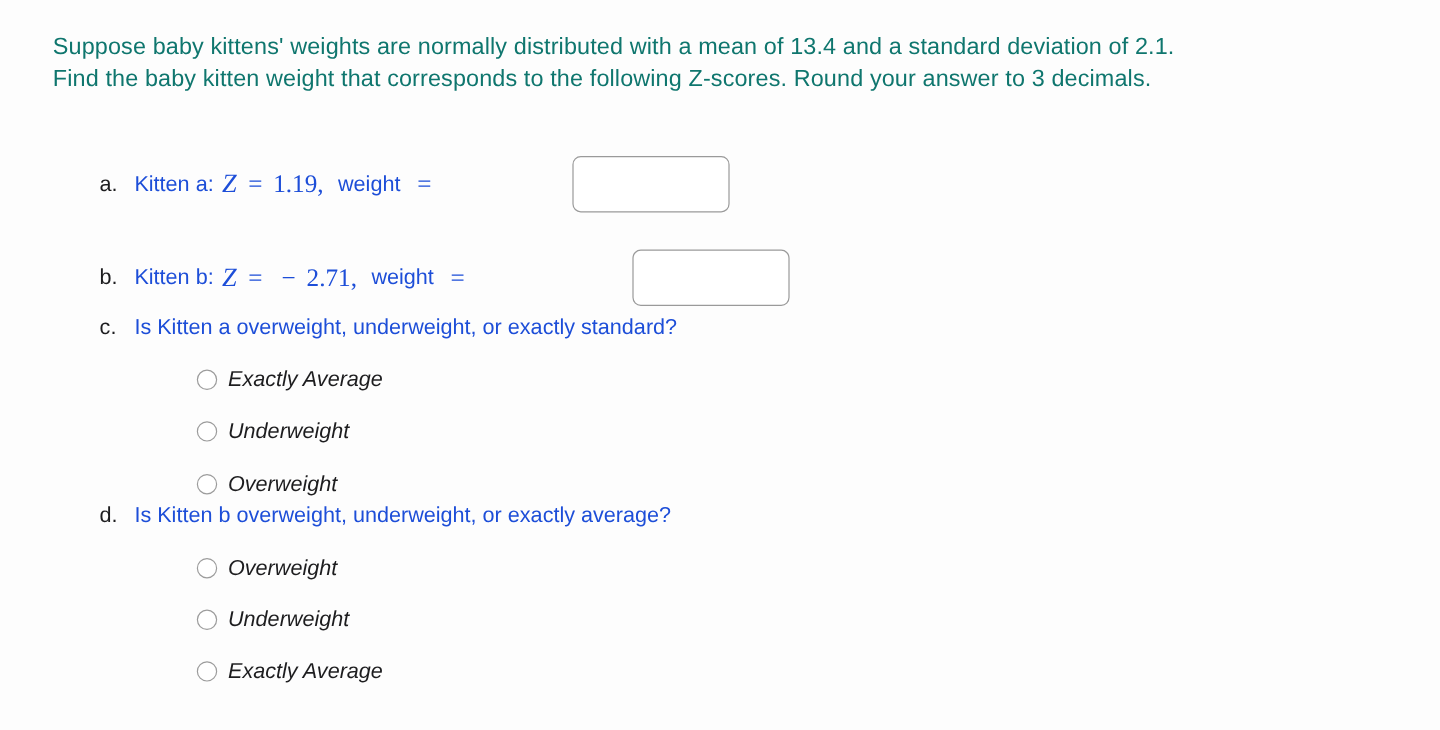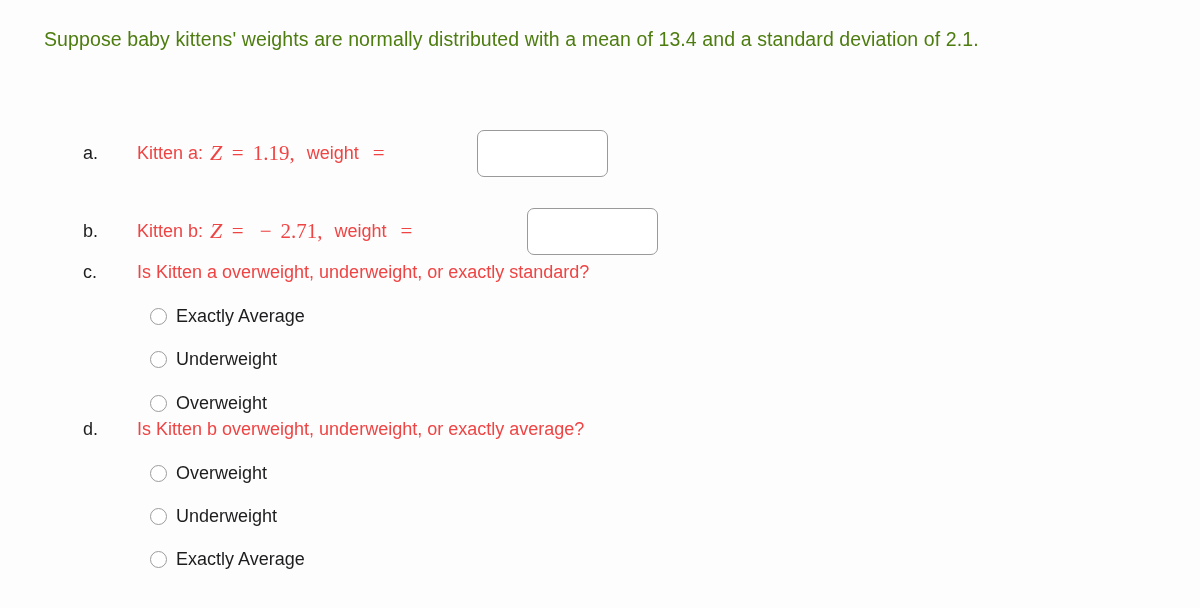--- a/index.html
+++ b/index.html
@@ -17,21 +17,21 @@
   }
 
   
   .prompt {
     position: absolute;
     left: 44px;
     top: 26px;
     width: 1136px;
     font-size: 19.5px;
     line-height: 27px;
-    color: #4d7c0f;
+    color: #0f766e;
     letter-spacing: 0.1px;
   }
   .prompt-line { display: block; white-space: nowrap; }
 
   
   .qlist {
     position: absolute;
     left: 0;
     top: 0;
     width: 1200px;
@@ -43,24 +43,24 @@
   }
   .marker {
     position: absolute;
     left: 83px;
     font-size: 18px;
     line-height: 24px;
     color: #1d1d1f;
   }
   .qbody {
     position: absolute;
-    left: 137px;
+    left: 112px;
     font-size: 18px;
     line-height: 24px;
-    color: #ef4444;
+    color: #1d4ed8;
     white-space: nowrap;
   }
 
   
   .mathvar {
     font-family: "Liberation Serif", "DejaVu Serif", serif;
     font-style: italic;
     font-size: 22px;
     line-height: 22px;
     vertical-align: -1px;
@@ -96,24 +96,25 @@
     font-family: "Liberation Sans", sans-serif;
     font-size: 17px;
     color: #1d1d1f;
     padding: 0 9px;
   }
   .answer-box::placeholder { color: #bdbdbd; }
 
   
   .option {
     position: absolute;
-    left: 150px;
+    left: 164px;
     display: flex;
     align-items: center;
     height: 26px;
+    font-style: italic;
   }
   .radio-circle {
     width: 17px;
     height: 17px;
     border: 1.7px solid #9c9c9c;
     border-radius: 50%;
     background: #ffffff;
     box-sizing: border-box;
     flex: 0 0 auto;
   }
@@ -123,20 +124,21 @@
     line-height: 22px;
     color: #1d1d1f;
     white-space: nowrap;
   }
 </style>
 </head>
 <body>
 
 <div class="prompt">
   <span class="prompt-line">Suppose baby kittens' weights are normally distributed with a mean of 13.4 and a standard deviation of 2.1.</span>
+  <span class="prompt-line">Find the baby kitten weight that corresponds to the following Z-scores. Round your answer to 3 decimals.</span>
 </div>
 
 <div class="qlist">
 
   <div class="qitem" style="top:141px;">
     <span class="marker">a.</span>
     <span class="qbody"><span class="word">Kitten a:</span><span class="sp"></span><span class="mathvar">Z</span><span class="sp"></span><span class="mathop">=</span><span class="sp"></span><span class="mathnum">1.19,</span><span class="sp-wide"></span><span class="word">weight</span><span class="sp-wide"></span><span class="mathop">=</span></span>
     <input class="answer-box" type="text" style="left: 477px; top: -11px;" placeholder="">
   </div>
 

